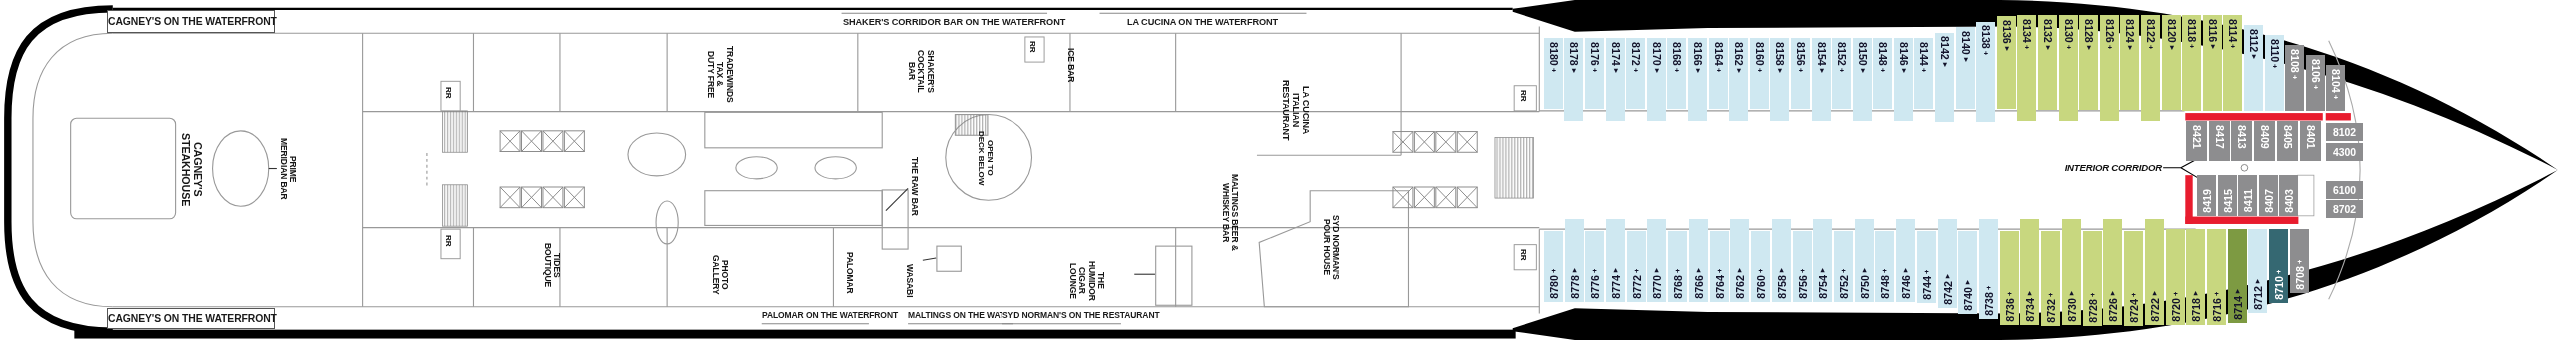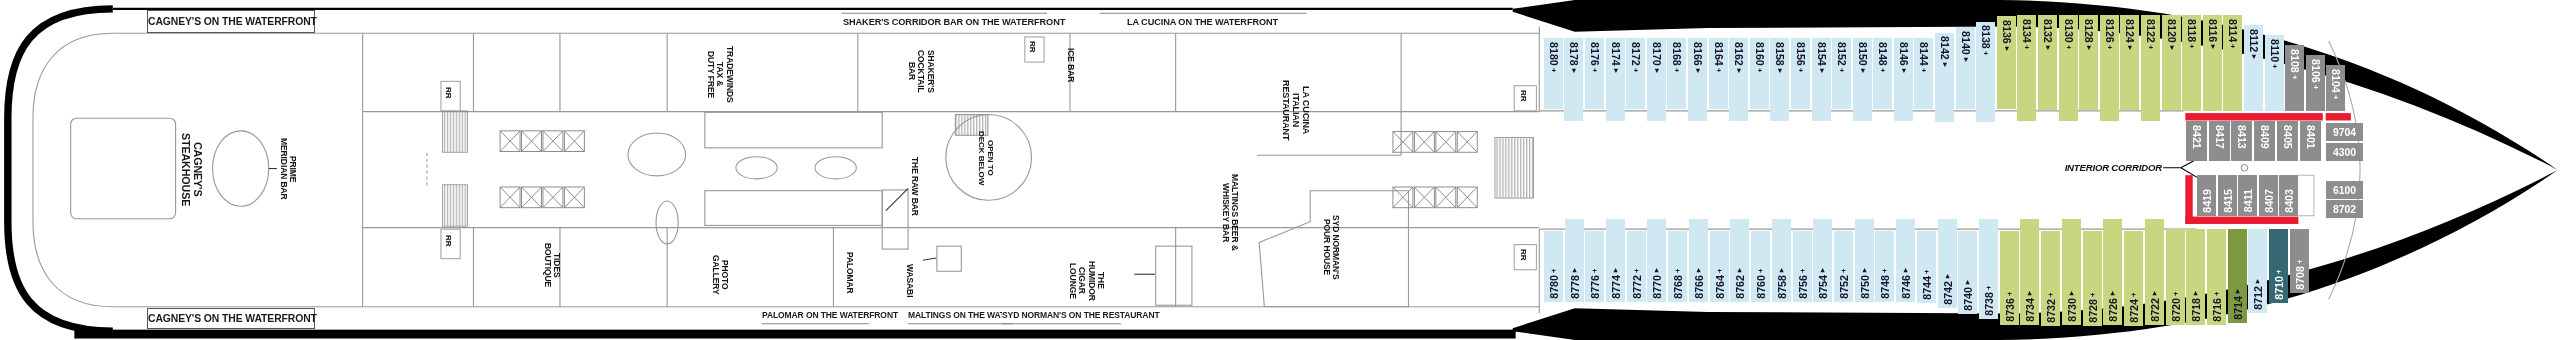--- a/index.html
+++ b/index.html
@@ -1,21 +1,21 @@
 <!DOCTYPE html>
 <html style="font-size:12px"><head>
 <meta charset="utf-8">
 <style>
   html,body{margin:0;padding:0;background:#fff;}
   #ship{position:relative;width:2576px;height:340px;background:#fff;overflow:hidden;
         font-family:"Liberation Sans",sans-serif;}
   #structure{position:absolute;left:0;top:0;z-index:1;}
   .banner{position:absolute;z-index:5;background:#fff;color:#1a1a1a;font-weight:bold;
           white-space:nowrap;text-align:center;letter-spacing:-0.1px;}
-  .banner.boxed{border:1.1px solid #555;margin-left:40px;}
+  .banner.boxed{border:1.1px solid #555;}
   .vlabel{position:absolute;z-index:4;writing-mode:vertical-rl;text-orientation:mixed;
           font-weight:bold;color:#151515;white-space:pre-line;text-align:center;
           line-height:1.12;font-size:8.5px;letter-spacing:-0.1px;}
   .rr{position:absolute;z-index:4;writing-mode:vertical-rl;font-weight:bold;font-size:8.1px;color:#111;}
   #interior-corridor-label{position:absolute;z-index:6;font-weight:bold;font-size:9.6px;color:#111;
           width:115px;text-align:right;letter-spacing:-0.2px;}
   .cab{position:absolute;z-index:3;display:flex;justify-content:center;}
   .cab .t{writing-mode:vertical-rl;text-orientation:mixed;font-weight:bold;font-size:10.7px;
           color:#13132b;letter-spacing:0;margin-top:3.7px;}
   .cab.sb .t{margin-top:0;margin-bottom:3.7px;align-self:flex-end;transform:rotate(180deg);}
@@ -470,19 +470,19 @@
       </div>
       <div class="cab c-gray sb" style="left: 2238px; top: 175px; width: 19px; height: 41px;">
         <span class="t">8411</span>
       </div>
       <div class="cab c-gray sb" style="left: 2259px; top: 175px; width: 19px; height: 41px;">
         <span class="t">8407</span>
       </div>
       <div class="cab c-gray sb" style="left: 2279px; top: 175px; width: 19px; height: 41px;">
         <span class="t">8403</span>
       </div>
-      <div class="cabh" style="left: 2326px; top: 123px; width: 37px; height: 18px;">9704</div>
+      <div class="cabh" style="left: 2326px; top: 123px; width: 37px; height: 18px;">8102</div>
       <div class="cabh" style="left: 2326px; top: 143px; width: 37px; height: 18px;">4300</div>
       <div class="cabh" style="left: 2326px; top: 181px; width: 37px; height: 18px;">6100</div>
       <div class="cabh" style="left: 2326px; top: 200px; width: 37px; height: 18px;">8702</div>
     </div>
 </div>
 
 
 </body></html>

